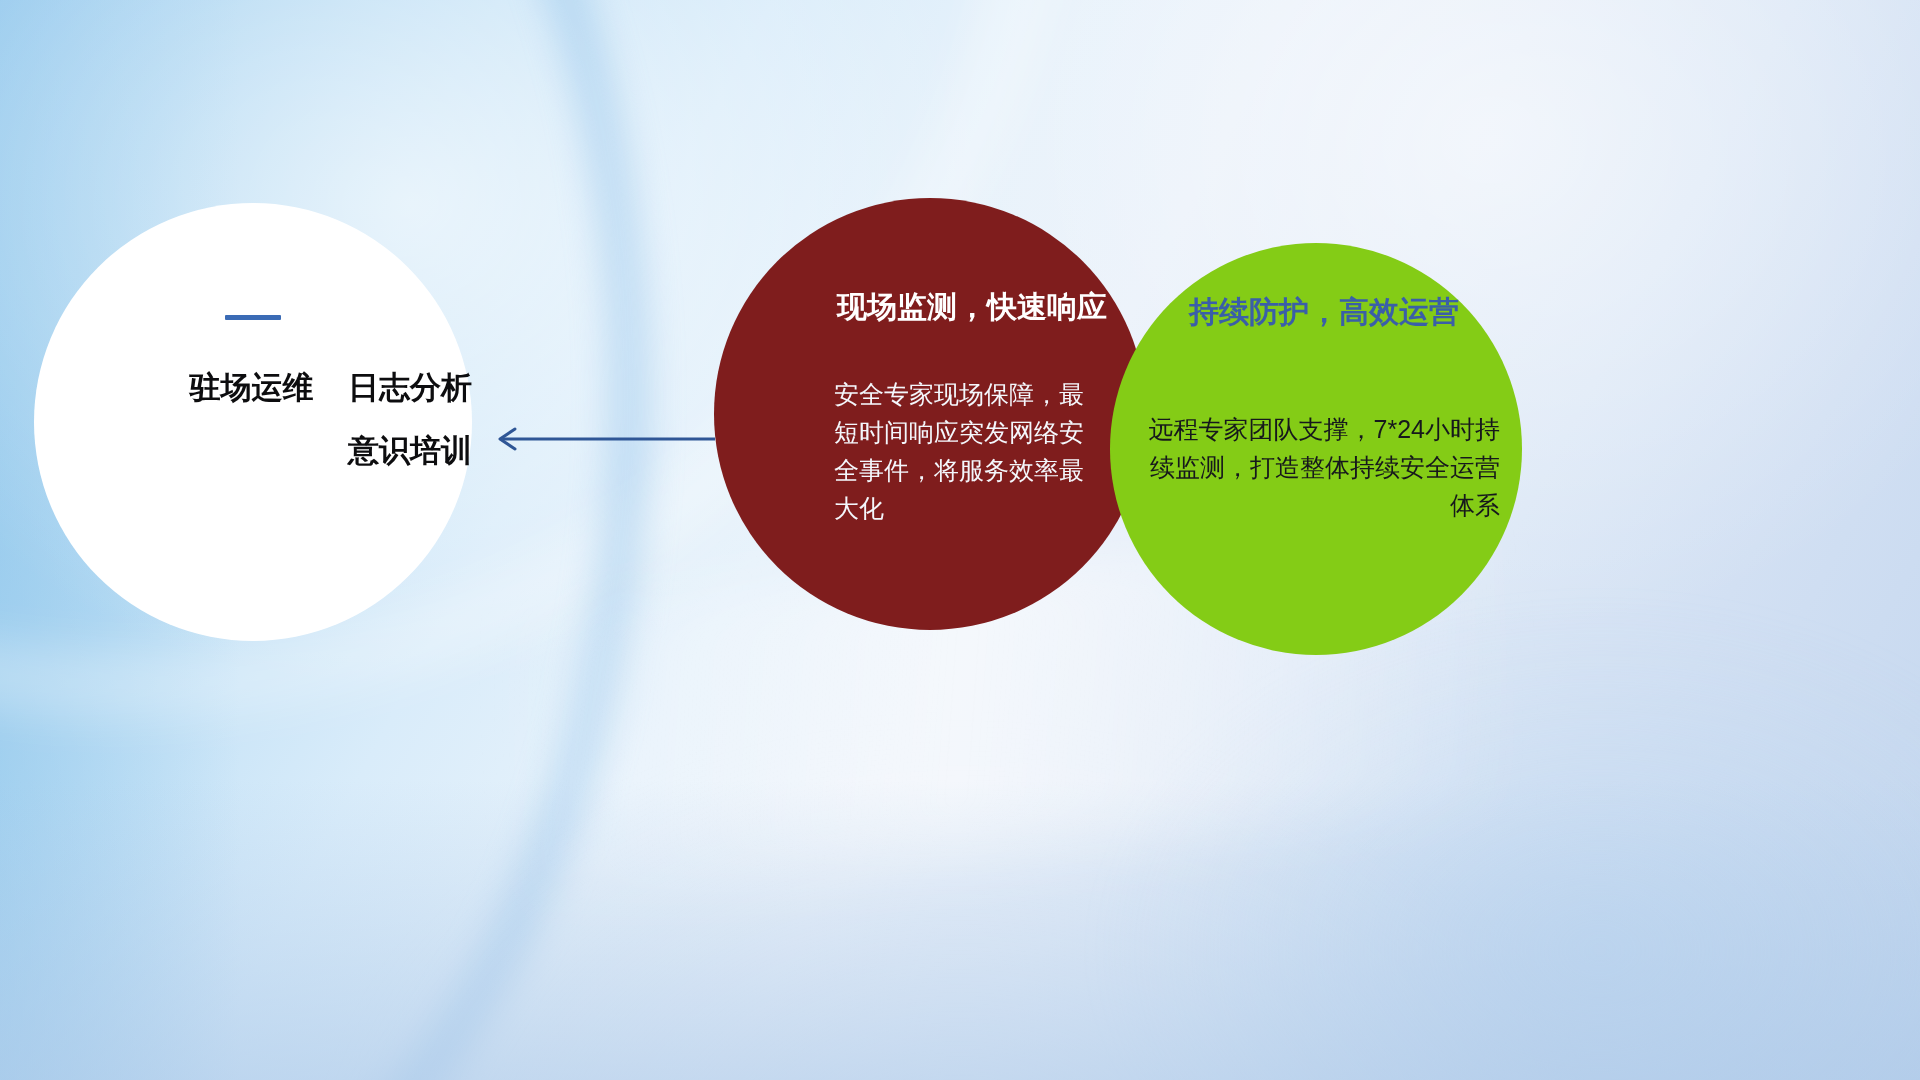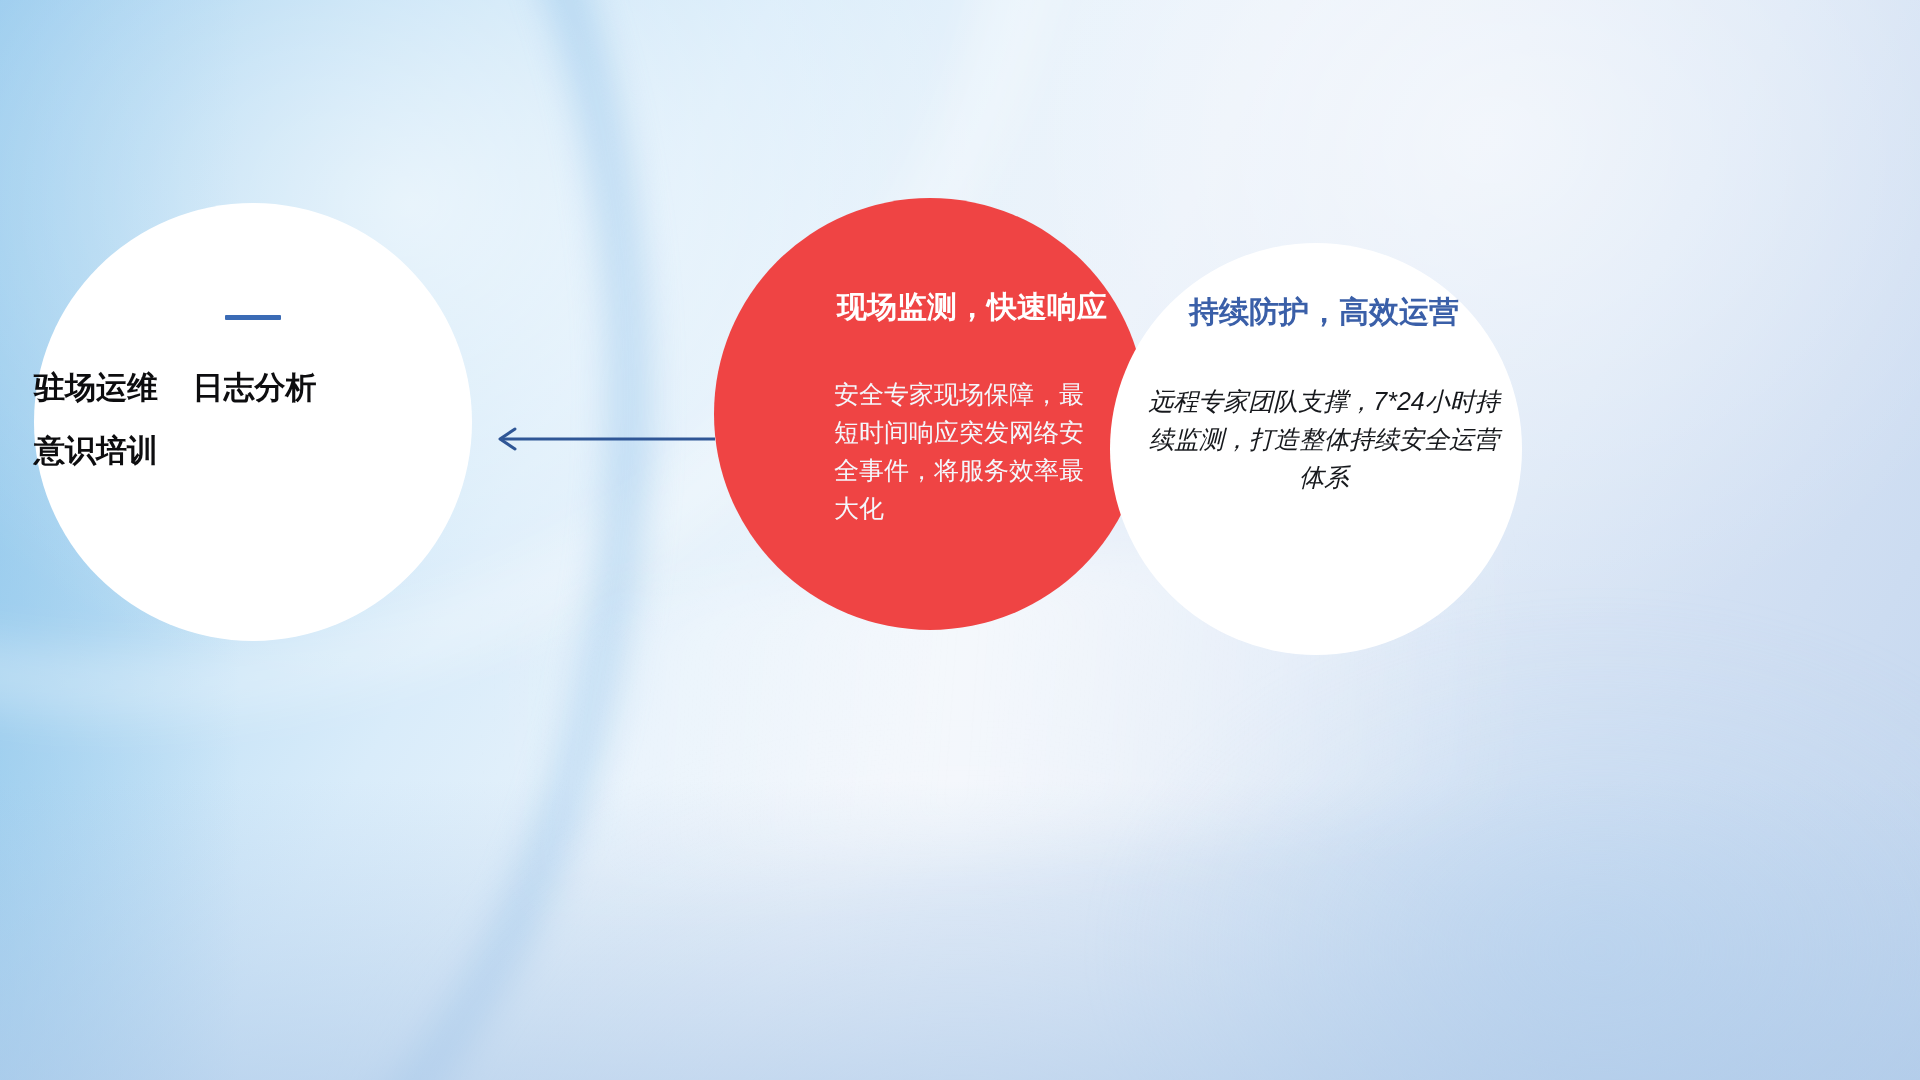--- a/index.html
+++ b/index.html
@@ -114,44 +114,45 @@
     left: 34px; top: 203px;
     width: 438px; height: 438px;
     background: #ffffff;
     z-index: 3;
     justify-content: flex-start;
     padding-top: 112px;
   }
   .circle-mid {
     left: 714px; top: 198px;
     width: 432px; height: 432px;
-    background: #ef4444;
+    background: #7f1d1d;
     z-index: 2;
     justify-content: flex-start;
     padding-top: 92px;
   }
   .circle-right {
     left: 1110px; top: 243px;
     width: 412px; height: 412px;
-    background: #ffffff;
+    background: #84cc16;
     z-index: 4;
     justify-content: flex-start;
     padding-top: 52px;
+    gap: 28px;
   }
 
   
   .dash {
     width: 56px; height: 5px;
     background: #3b6bb5;
     border-radius: 1px;
     margin-bottom: 52px;
   }
   .left-lines {
     width: 100%;
-    text-align: left;
+    text-align: right;
     color: #0d0d0f;
     font-weight: bold;
     font-size: 31px;
     line-height: 1;
   }
   .left-line {
     margin-bottom: 32px;
     white-space: pre;
   }
   .left-line:last-child { margin-bottom: 0; }
@@ -183,23 +184,22 @@
     line-height: 1.1;
     white-space: nowrap;
     transform: translateX(8px);
   }
   .right-body {
     margin-top: 54px;
     width: 352px;
     color: #16181c;
     font-size: 25px;
     line-height: 1.52;
-    text-align: center;
+    text-align: right;
     transform: translateX(8px);
-    font-style: italic;
   }
 
   
   .arrow {
     position: absolute;
     left: 487px; top: 418px;
     width: 230px; height: 42px;
     z-index: 5;
   }
 </style>

